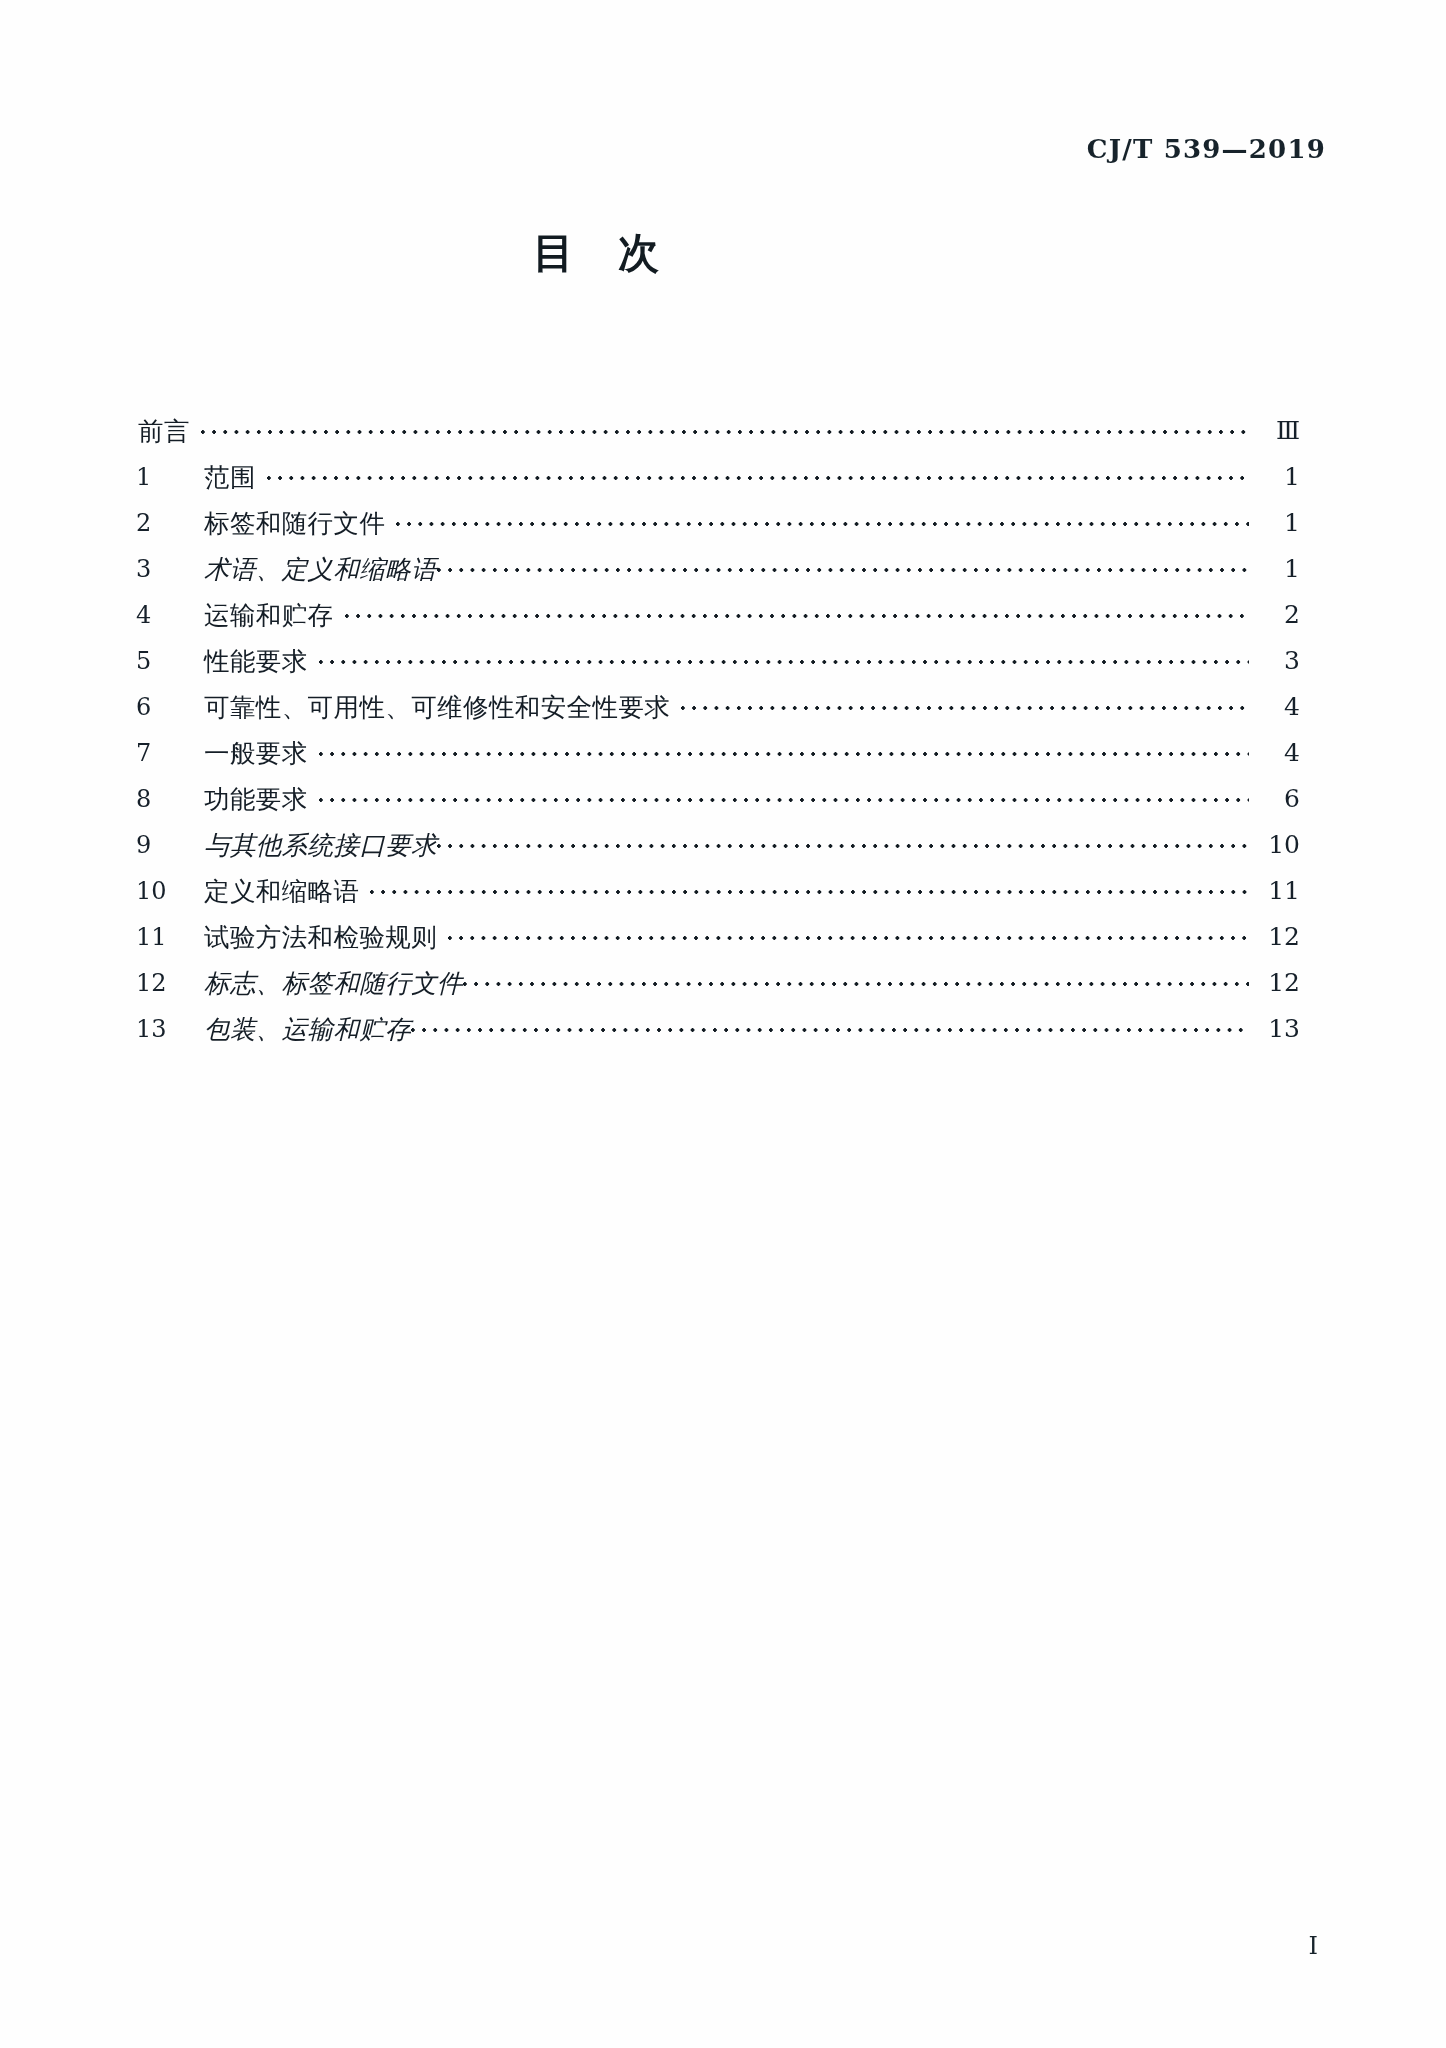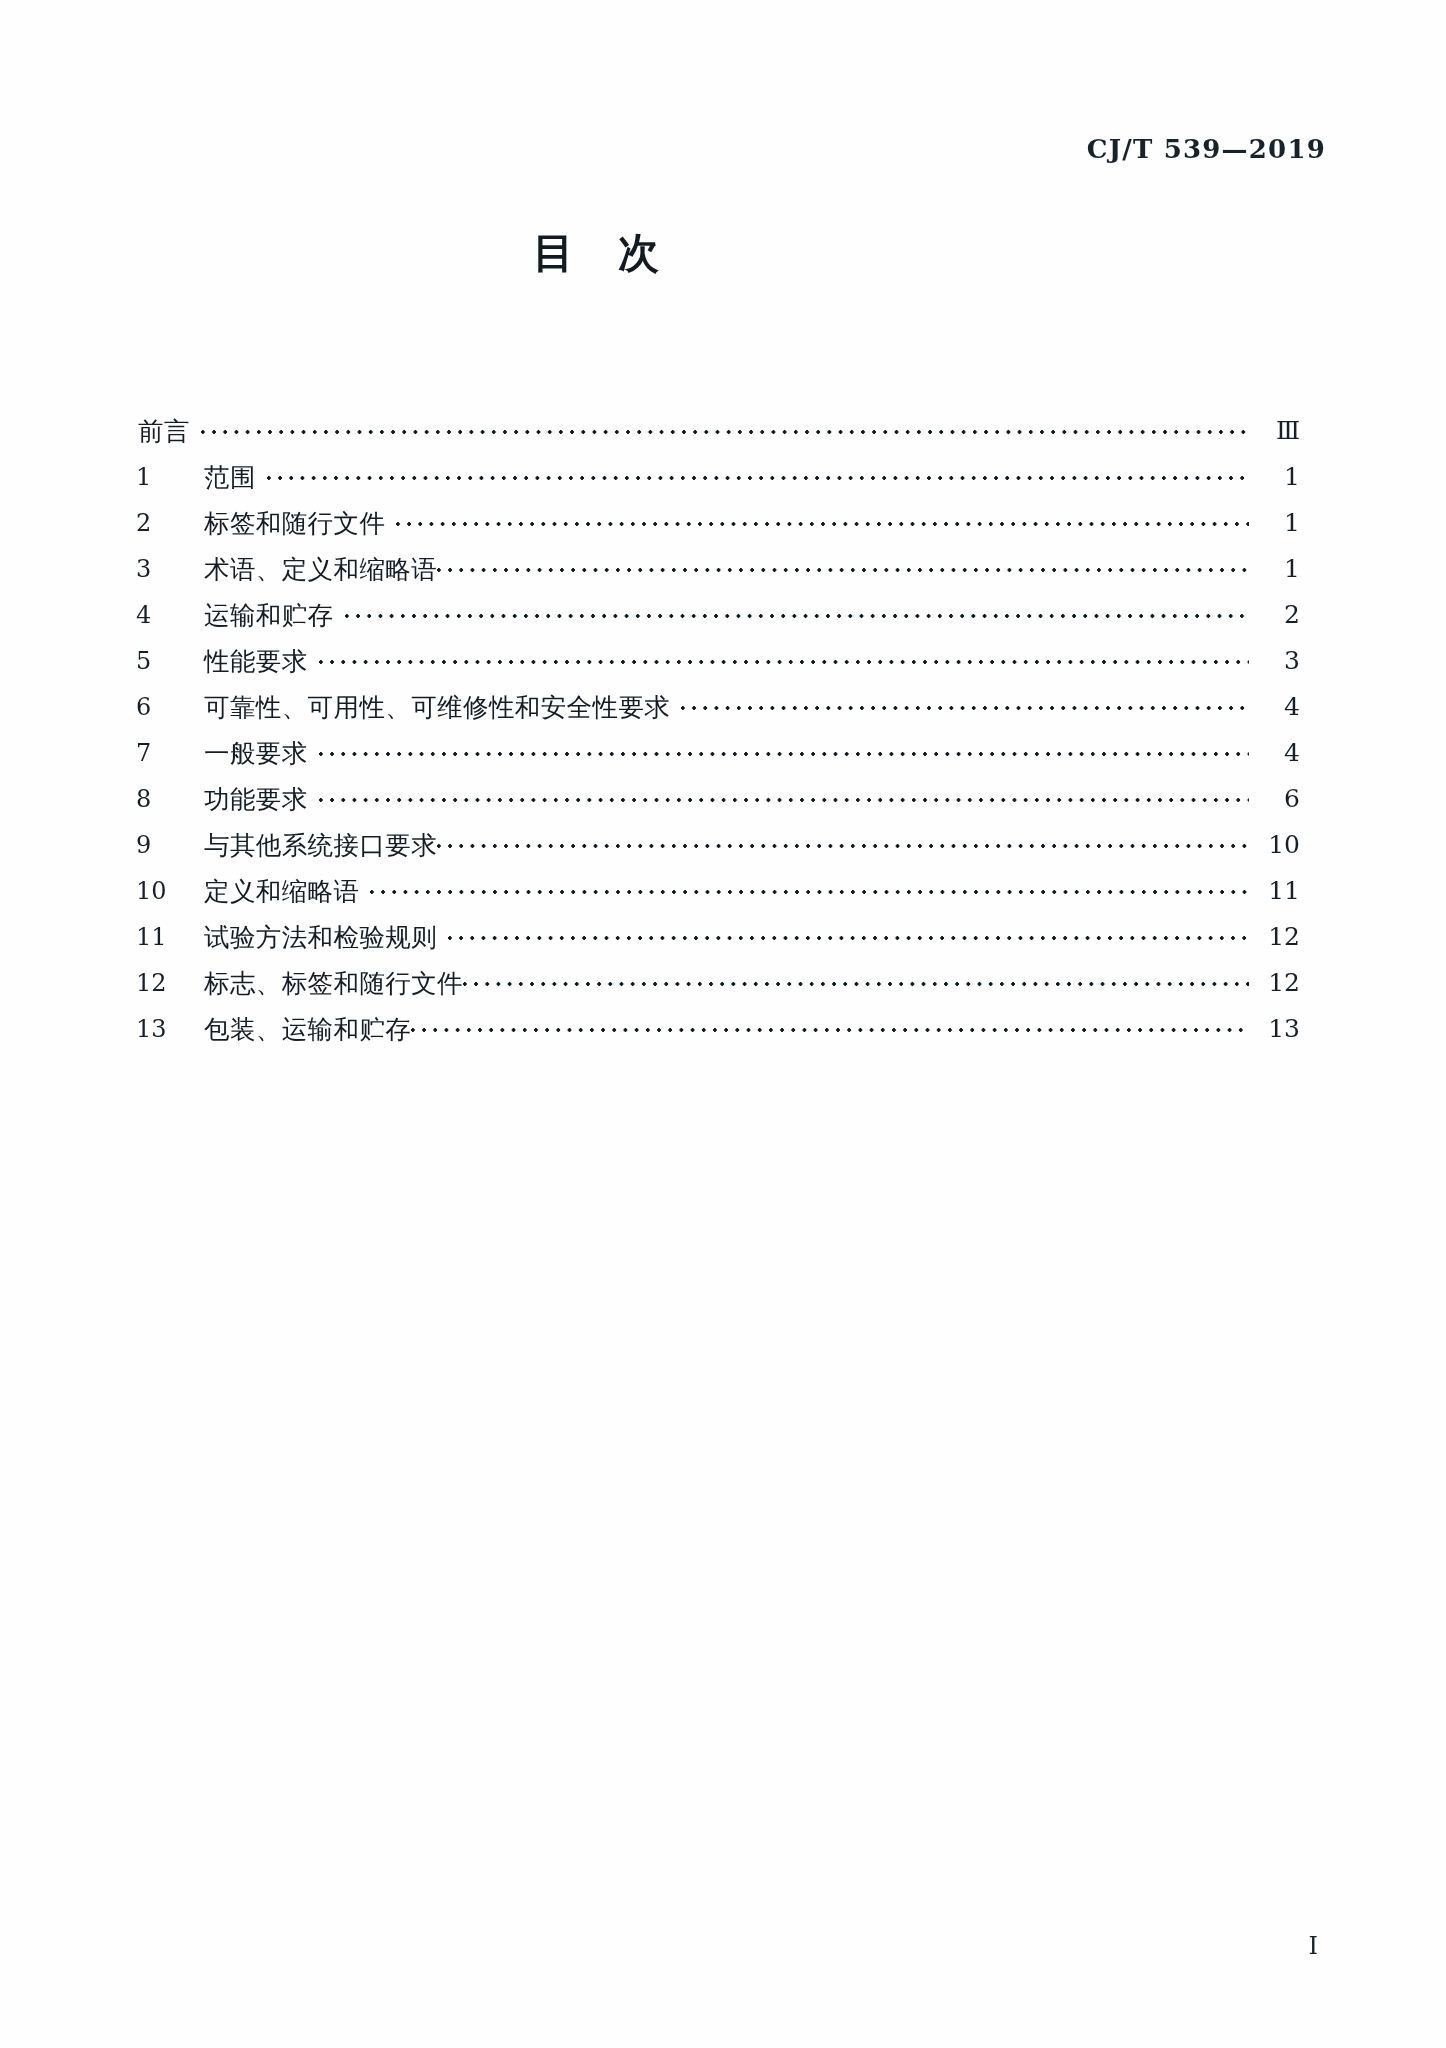--- a/index.html
+++ b/index.html
@@ -81,21 +81,21 @@
 
   .toc-label {
     flex: 0 0 auto;
     font-family: "DejaVu Sans", "Liberation Sans", sans-serif;
     font-size: 25.5px;
     letter-spacing: 0.4px;
     color: #141d26;
     padding-left: 2px;
   }
   .toc-row.indent-label .toc-label { padding-left: 24px; }
-  .toc-row.no-gap .toc-label { padding-right: 0px; }
+  .toc-row.no-gap .toc-label { padding-right: 0px; font-style: italic; }
   .toc-row.gap .toc-label { padding-right: 11px; }
 
   .toc-dots {
     flex: 1 1 auto;
     overflow: hidden;
     position: relative;
     height: 26px;
     margin: 0 7px 0 0;
     align-self: center;
   }

